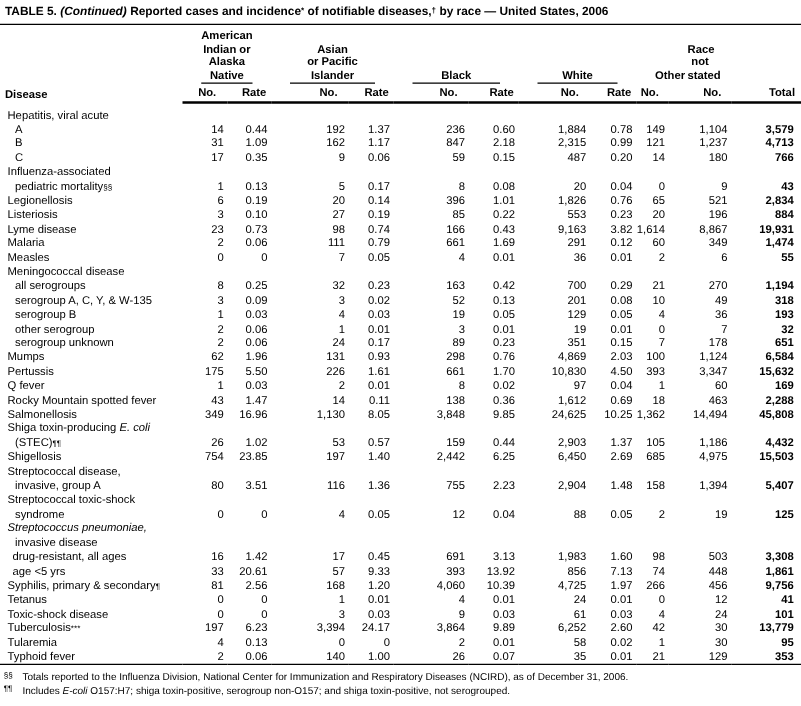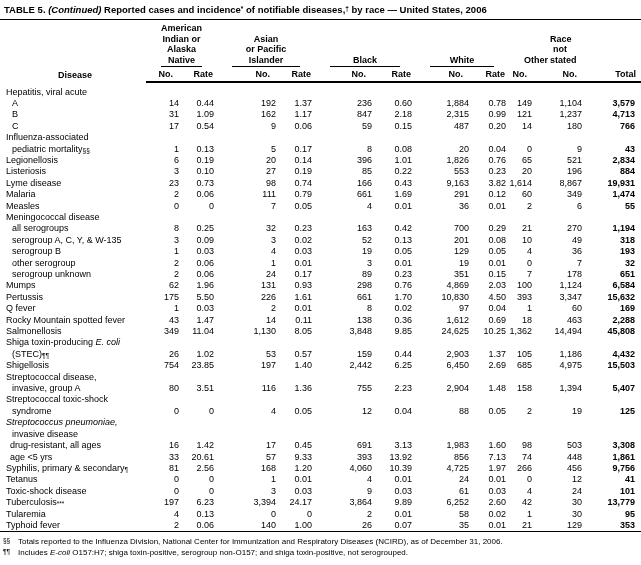--- a/index.html
+++ b/index.html
@@ -16,21 +16,21 @@
   col.c-disease{width:146px}
   col.c-aian-no{width:36px}  col.c-aian-rate{width:35px}
   col.c-api-no{width:62px}   col.c-api-rate{width:36px}
   col.c-black-no{width:60px} col.c-black-rate{width:40px}
   col.c-white-no{width:57px} col.c-white-rate{width:37px}
   col.c-other-no{width:26px} col.c-rns-no{width:50px}
   col.c-total{width:56px}
   thead th{font-weight:bold;font-size:9px;line-height:10.5px;vertical-align:bottom;padding:3px 0 0 0;}
   thead .gwrap{margin:0 15px;border-bottom:1px solid #000;padding-bottom:1px;text-align:center;}
   thead .gwrap.nou{border-bottom:none;padding-bottom:2px;}
-  th.disease-th{text-align:center;padding-left:4px;padding-bottom:1px;}
+  th.disease-th{text-align:left;padding-left:4px;padding-bottom:1px;}
   tr.subhead th{padding:2px 0 1px 0;border-bottom:2px solid #000;text-align:right;}
   tr.subhead th.h-no{padding-right:9px;}
   tr.subhead th.h-rate{padding-right:4px;}
   tr.subhead th.h-sno{padding-right:8px;}
   th.total-th{text-align:right;padding-right:5px;padding-bottom:1px;border-bottom:2px solid #000;}
   tbody td{font-size:9px;line-height:11.4px;padding:0;white-space:nowrap;}
   tbody tr:first-child td{padding-top:5px;}
   tbody tr:last-child td{border-bottom:1.5px solid #000;}
   td.lbl{text-align:left;}
   td.ind0{padding-left:6px;margin-top:48px;}
@@ -152,21 +152,21 @@
           <td class="num">2.18</td>
           <td class="num">2,315</td>
           <td class="num">0.99</td>
           <td class="num">121</td>
           <td class="num">1,237</td>
           <td class="num total">4,713</td>
         </tr>
         <tr>
           <td class="lbl ind1"><span>C</span></td>
           <td class="num">17</td>
-          <td class="num">0.54</td>
+          <td class="num">0.35</td>
           <td class="num">9</td>
           <td class="num">0.06</td>
           <td class="num">59</td>
           <td class="num">0.15</td>
           <td class="num">487</td>
           <td class="num">0.20</td>
           <td class="num">14</td>
           <td class="num">180</td>
           <td class="num total">766</td>
         </tr>
@@ -384,21 +384,21 @@
           <td class="num">0.36</td>
           <td class="num">1,612</td>
           <td class="num">0.69</td>
           <td class="num">18</td>
           <td class="num">463</td>
           <td class="num total">2,288</td>
         </tr>
         <tr>
           <td class="lbl ind0"><span>Salmonellosis</span></td>
           <td class="num">349</td>
-          <td class="num">11.04</td>
+          <td class="num">16.96</td>
           <td class="num">1,130</td>
           <td class="num">8.05</td>
           <td class="num">3,848</td>
           <td class="num">9.85</td>
           <td class="num">24,625</td>
           <td class="num">10.25</td>
           <td class="num">1,362</td>
           <td class="num">14,494</td>
           <td class="num total">45,808</td>
         </tr>

